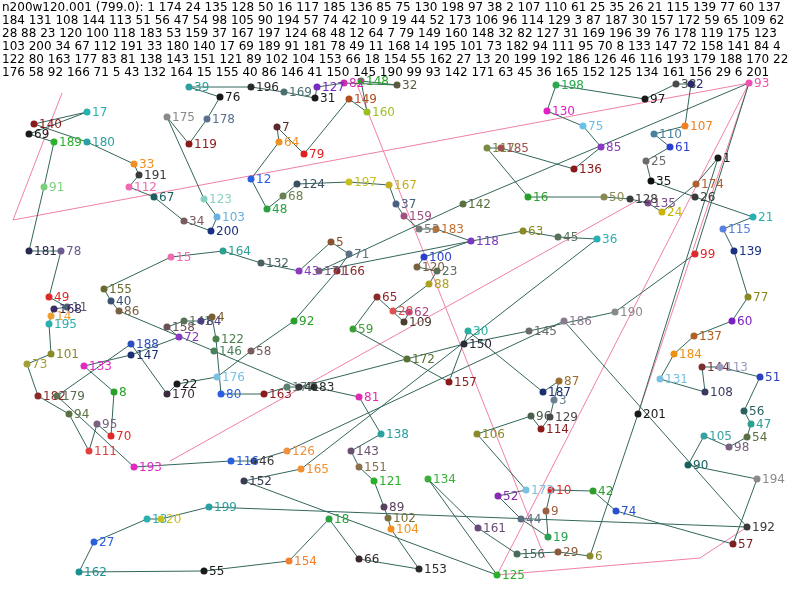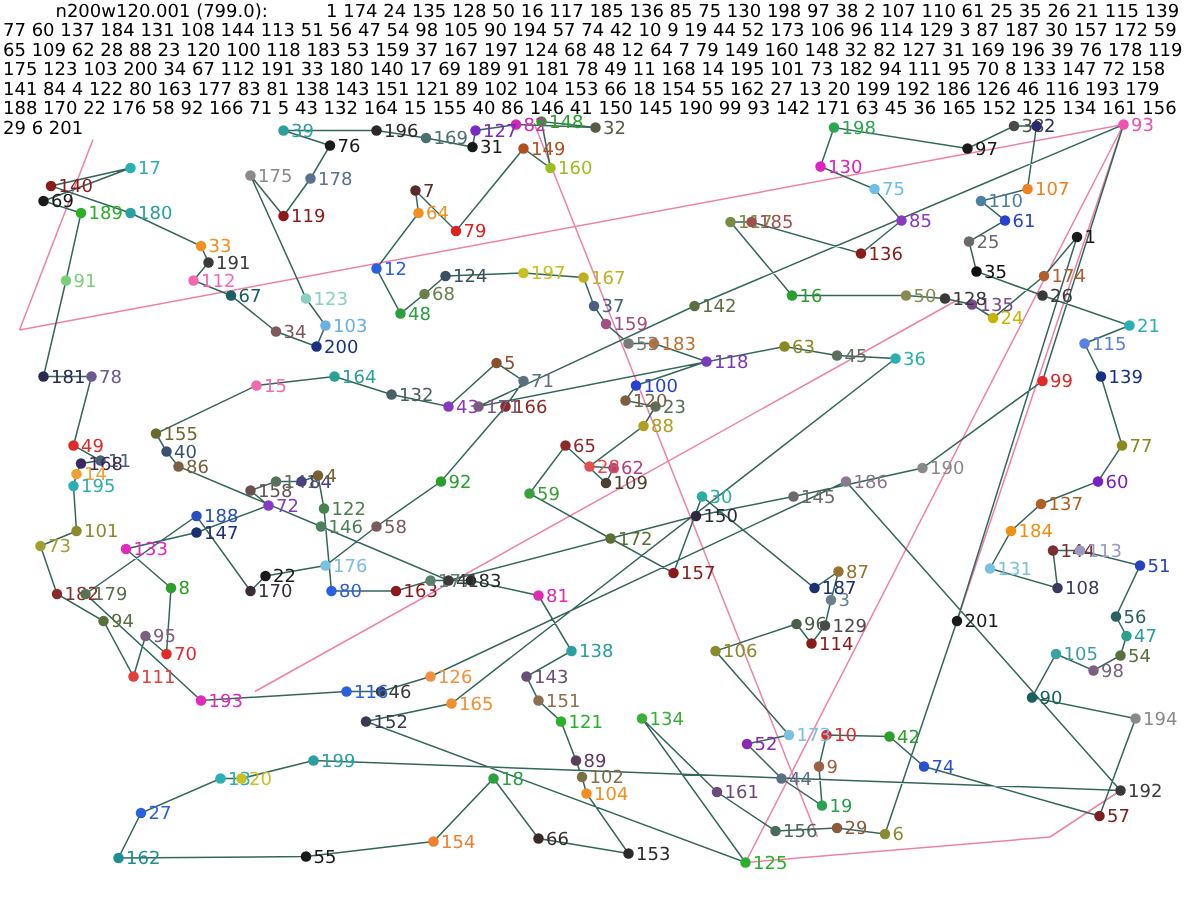--- a/index.html
+++ b/index.html
@@ -1,21 +1,21 @@
 <!DOCTYPE html>
 <html><head>
 <meta charset="utf-8">
 <style>
   html,body{margin:0;padding:0;background:#fff;}
   .screen{position:relative;width:800px;height:600px;background:#fff;overflow:hidden;
           font-family:"DejaVu Sans","Liberation Sans",sans-serif;}
   .plot{position:absolute;left:0;top:0;width:800px;height:600px;}
   .header{position:absolute;left:2px;top:1px;width:796px;color:#000;
           font-size:12px;line-height:13px;letter-spacing:0;word-wrap:break-word;}
-  .header span{white-space:normal;margin-left:35px;}
+  .header span{white-space:normal;}
 </style>
 </head>
 <body>
 
 <div class="screen">
   <svg class="plot" id="plot" viewBox="0 0 800 600">
       <line x1="62" y1="93" x2="13" y2="220" stroke="#f080a8" stroke-width="1"></line>
       <line x1="13" y1="220" x2="749" y2="83" stroke="#f080a8" stroke-width="1"></line>
       <line x1="749" y1="83" x2="497" y2="575" stroke="#f080a8" stroke-width="1"></line>
       <line x1="749" y1="83" x2="638" y2="414" stroke="#f080a8" stroke-width="1"></line>

